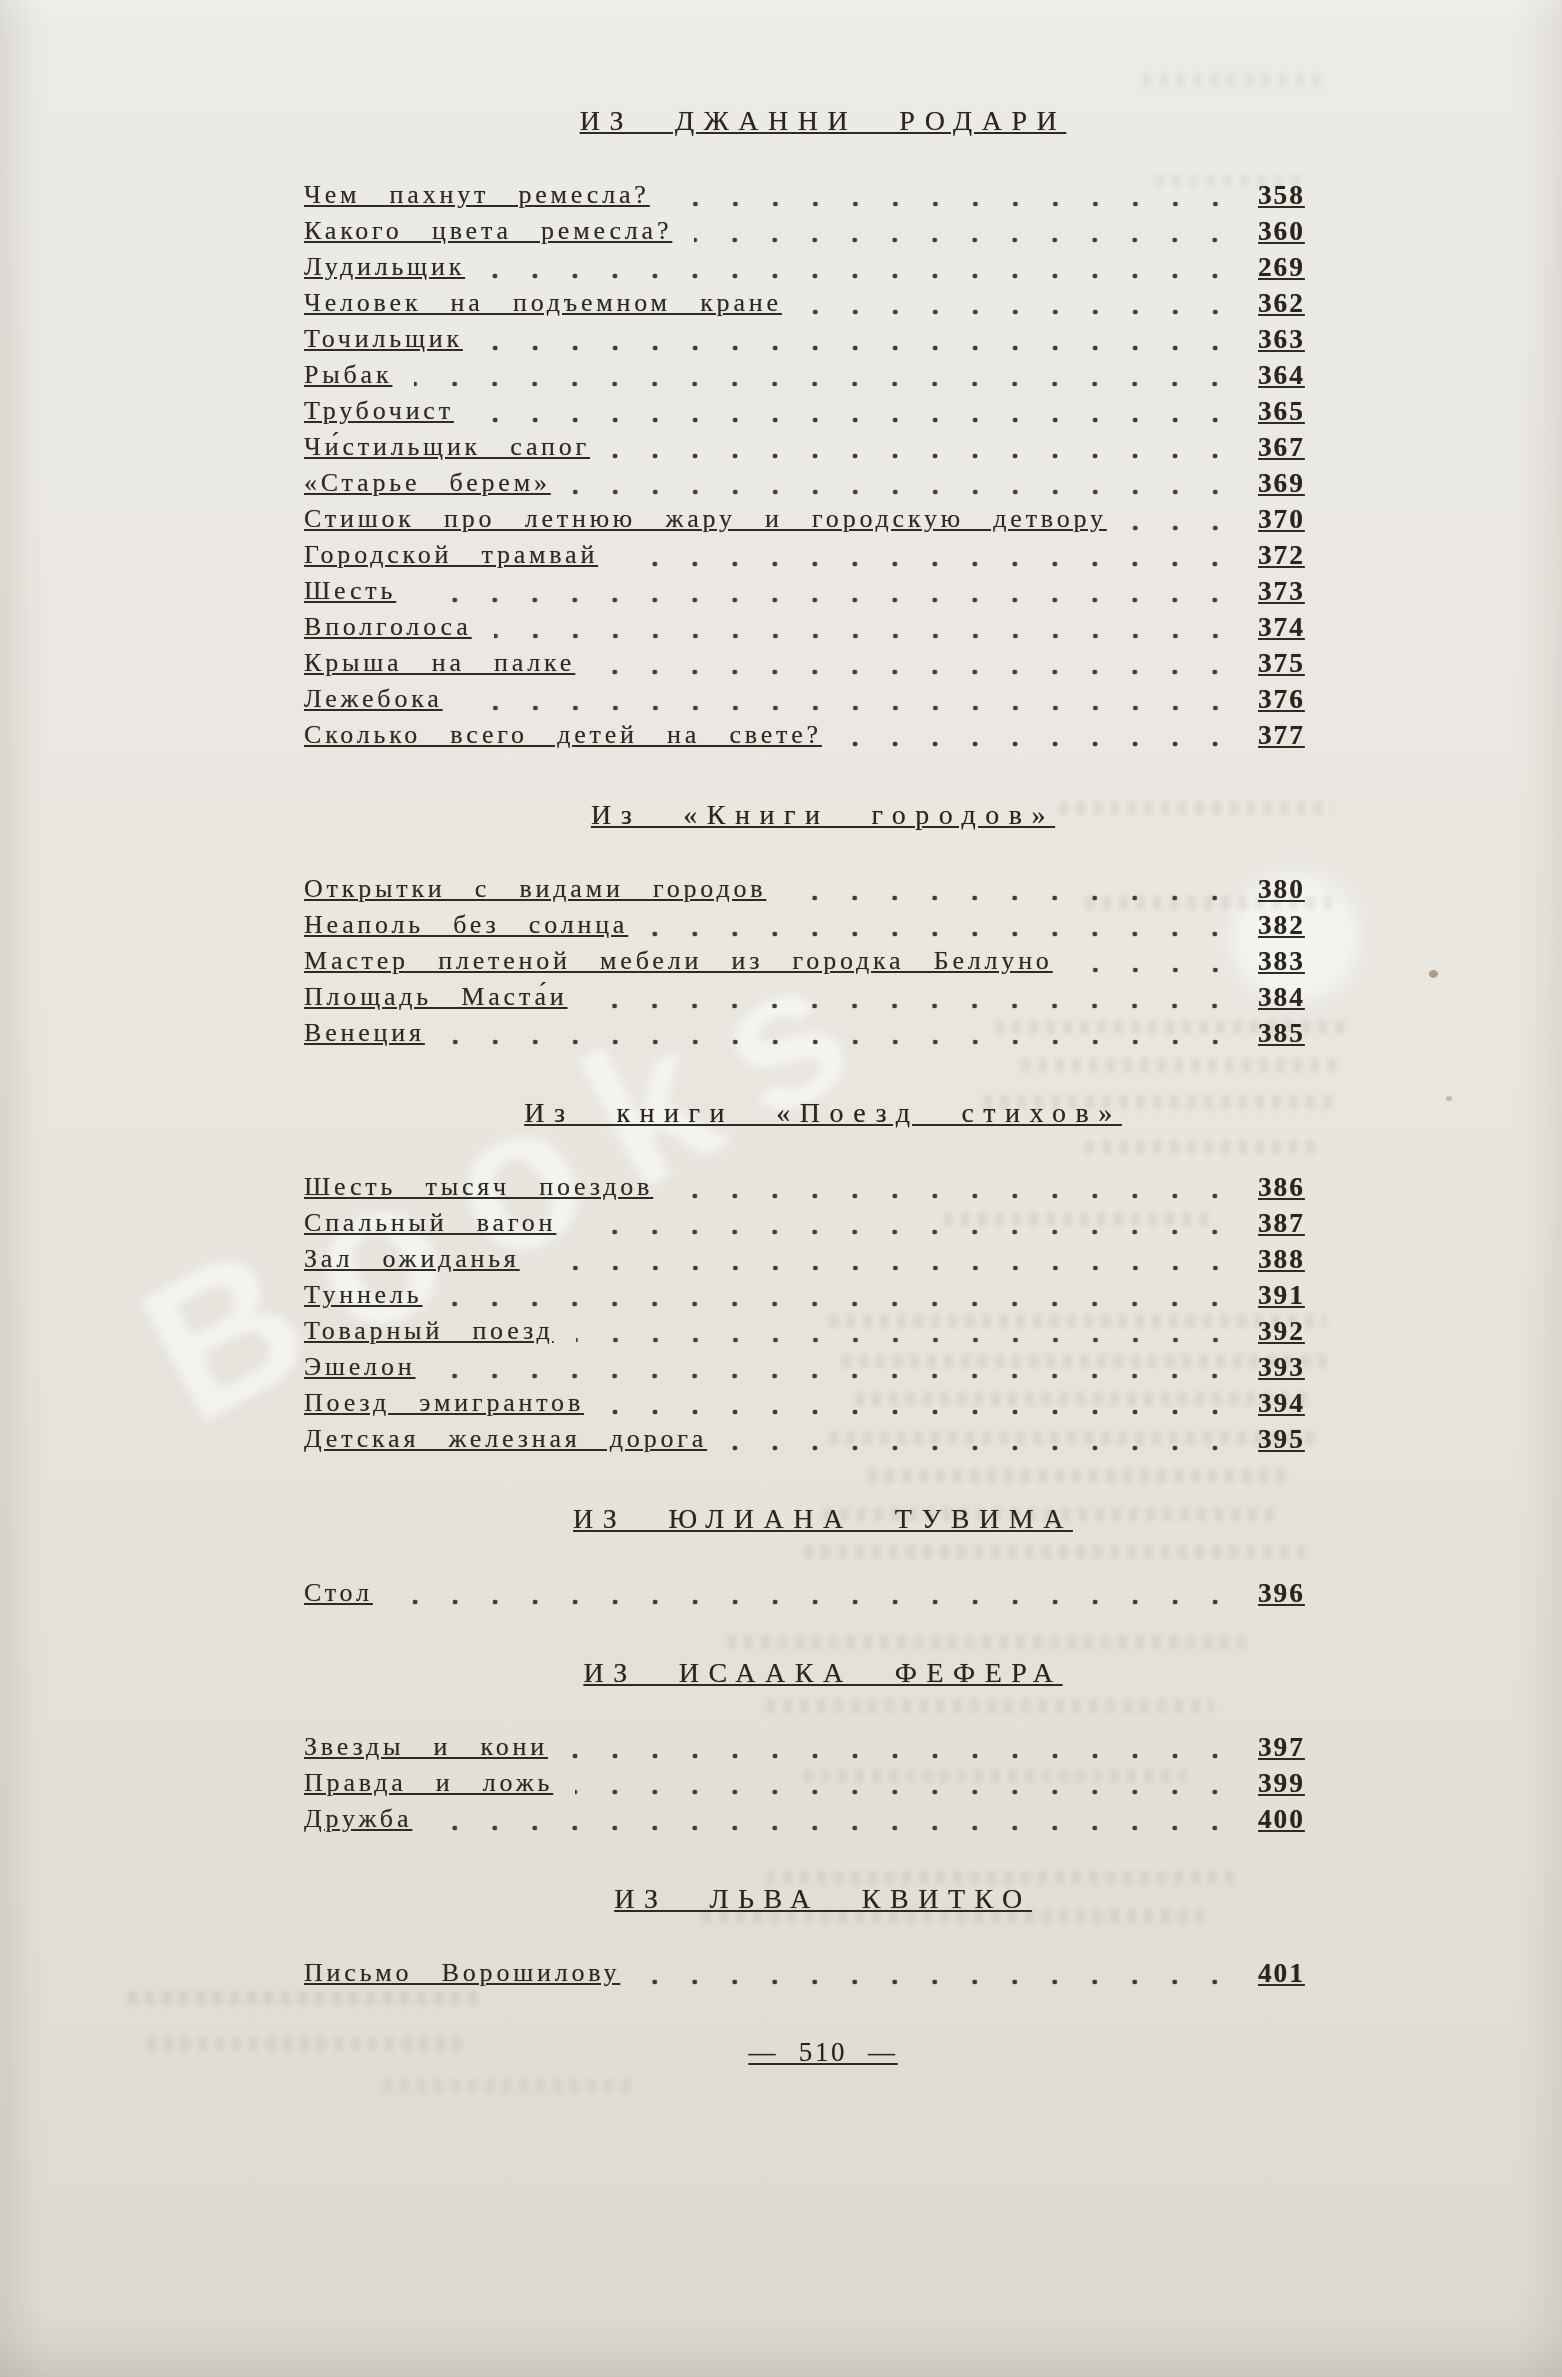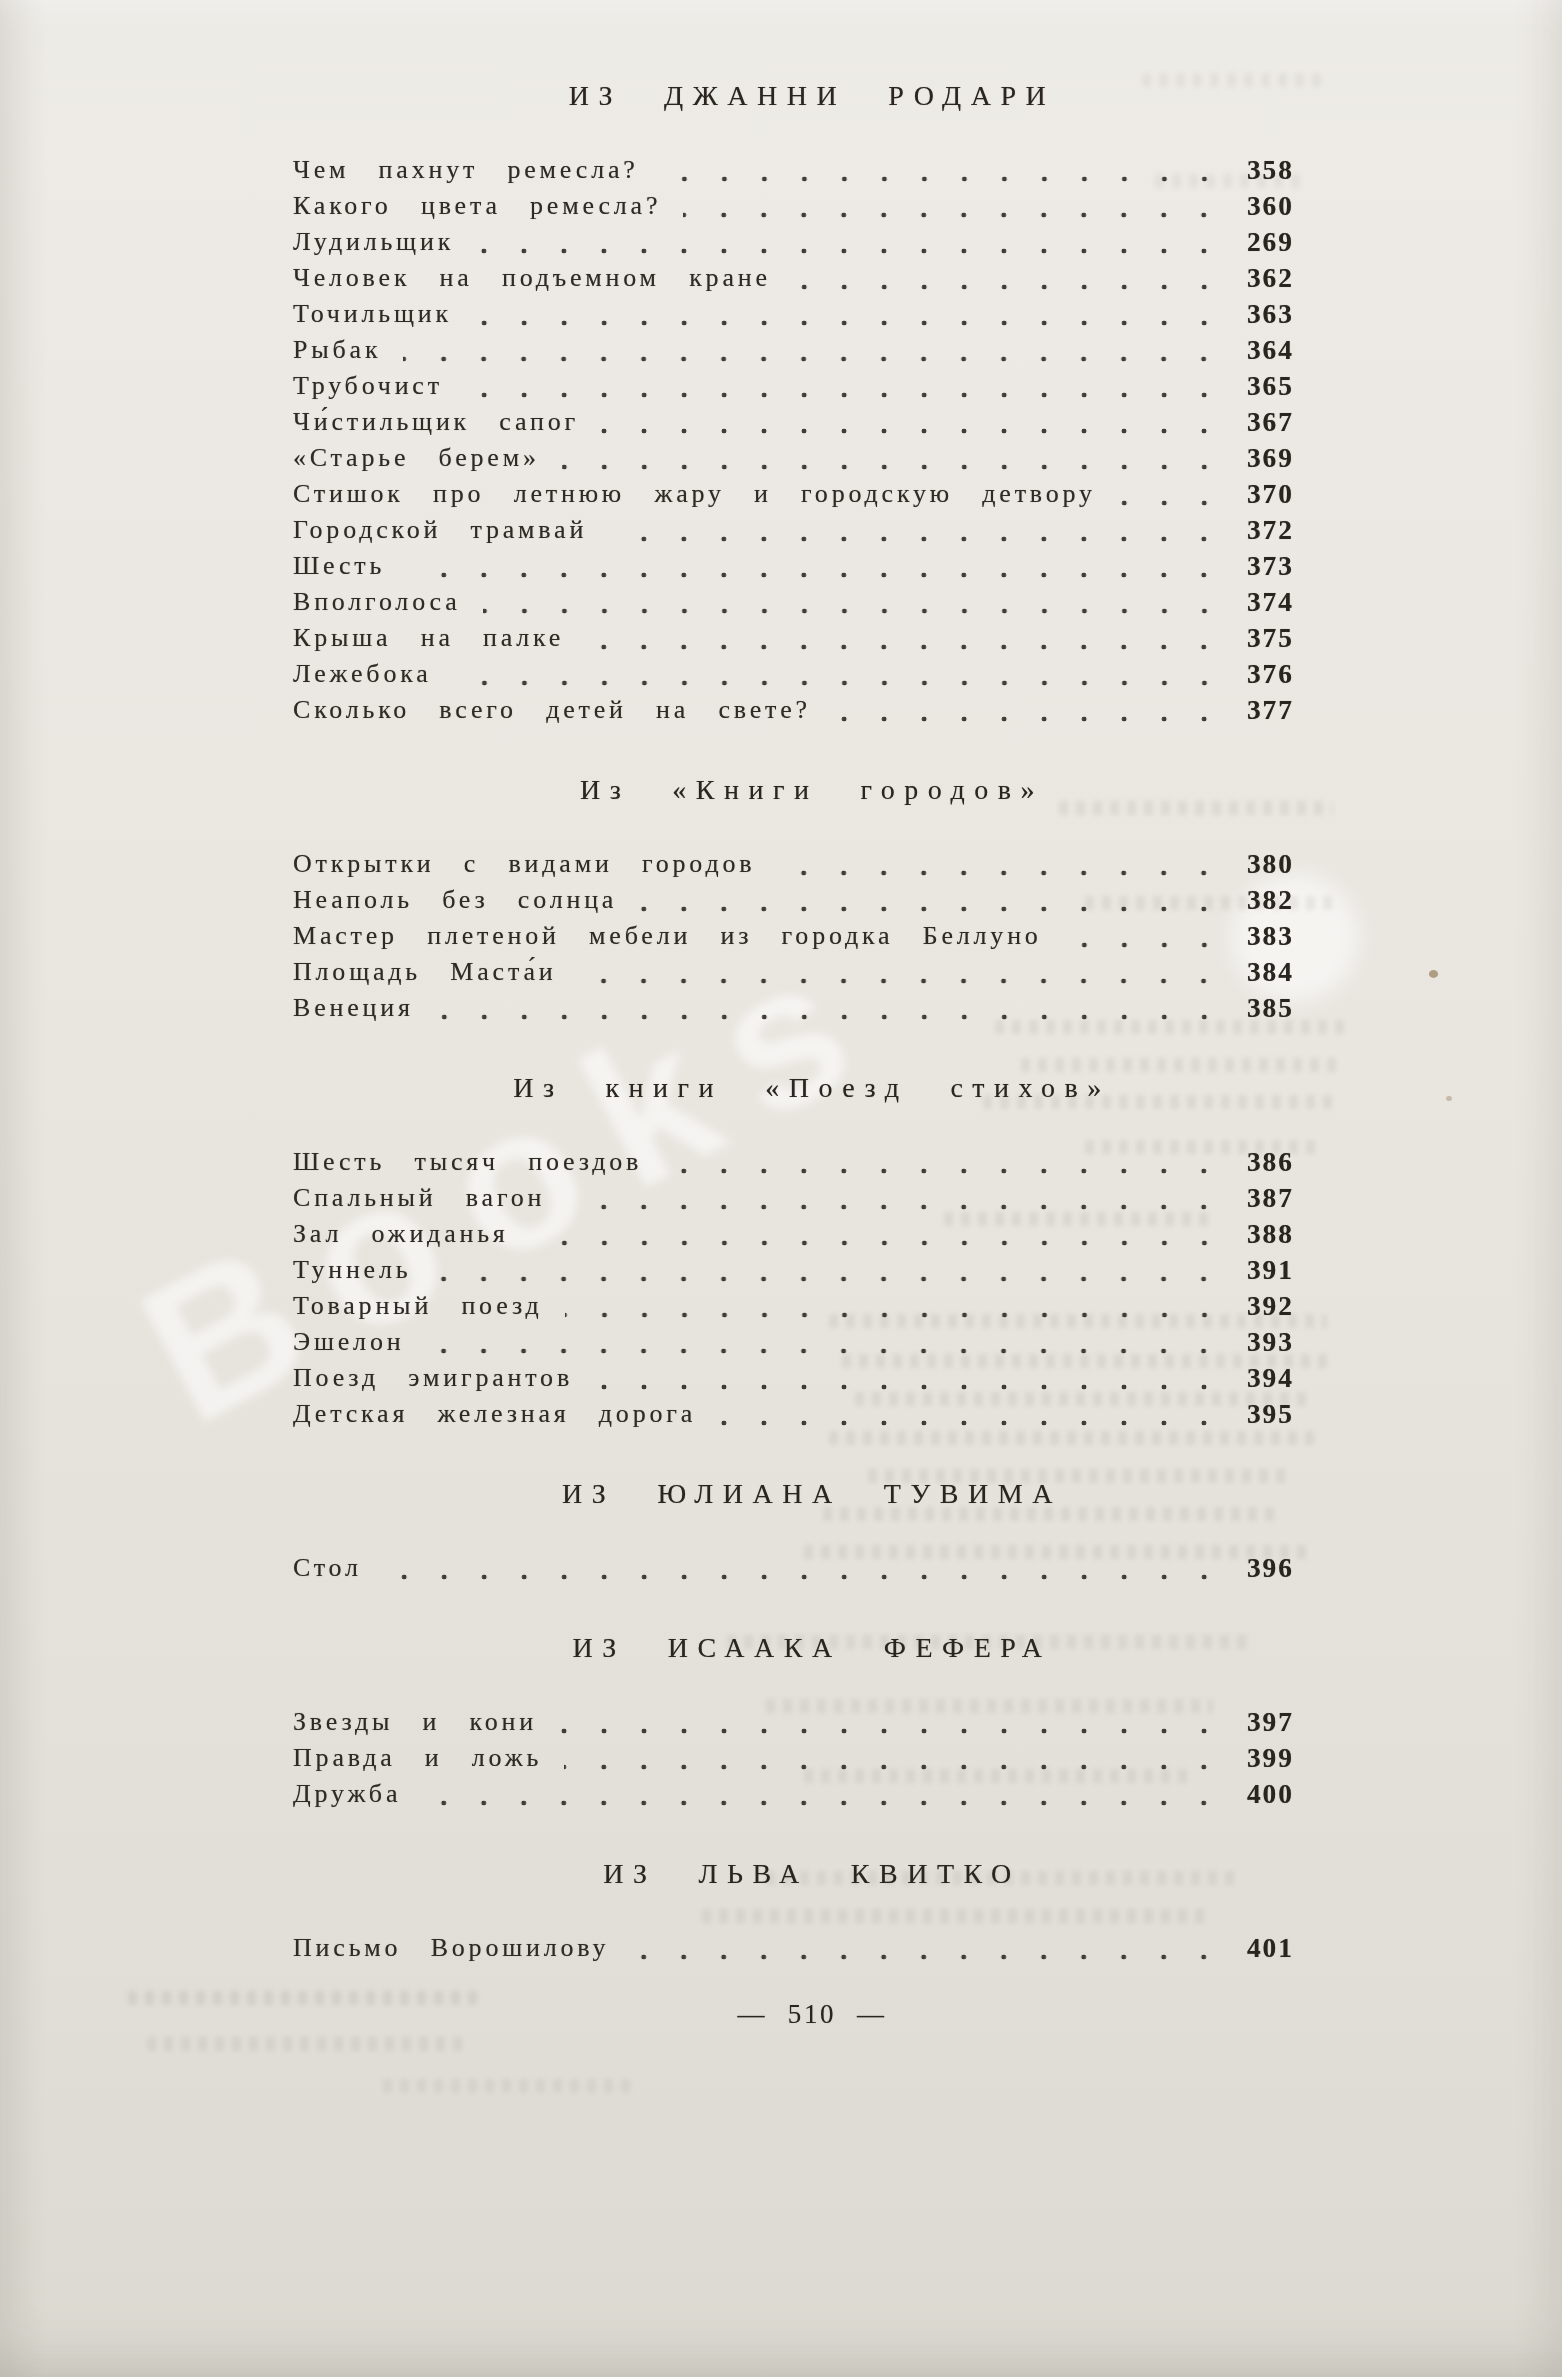--- a/index.html
+++ b/index.html
@@ -10,21 +10,21 @@
     font-family:"Liberation Serif","DejaVu Serif",serif;
     color:#2e2a24;
     background:
       linear-gradient(90deg, rgba(110,104,92,0.10) 0%, rgba(110,104,92,0) 3%),
       linear-gradient(270deg, rgba(110,104,92,0.08) 0%, rgba(110,104,92,0) 3%),
       linear-gradient(180deg,#edebe6 0%, #e9e6e0 45%, #e2dfd8 80%, #dcd9d1 100%);
     box-shadow: inset 0 -38px 57px -32px rgba(95,90,78,0.25), inset 0 25.5px 45px -32px rgba(255,255,255,0.5);
   }
   .page *{text-shadow:0 0 0.8px rgba(42,38,30,0.45);}
   
-  .toc{position:absolute;left:281px;top:0;width:1062px;padding-top:80px;}
+  .toc{position:absolute;left:292px;top:0;width:1062px;padding-top:105px;text-decoration:underline;}
   .sec + .sec{margin-top:46px;}
   .head{
     margin:0 0 41px 0;
     font-size:28px;font-weight:400;line-height:31px;
     text-align:center;
     letter-spacing:0.34em;word-spacing:25.5px;
     color:#2a261f;white-space:nowrap;
   }
   .row{display:flex;height:36px;}
   .t{
@@ -36,21 +36,21 @@
     background-image:radial-gradient(circle, rgba(46,42,36,0.9) 2.2px, rgba(46,42,36,0) 2.7px);
     background-size:40px 10.2px;background-repeat:repeat-x;background-position:right center;
     min-width:0;
   }
   .p{
     width:96px;flex:0 0 96px;text-align:left;
     font-size:27.4px;line-height:36px;font-weight:bold;letter-spacing:1.9px;
     color:#28241e;
   }
   .footer{
-    margin-top:30px;text-align:center;
+    margin-top:43px;text-align:center;
     font-size:27px;line-height:36px;letter-spacing:2.6px;word-spacing:11.5px;
     color:#2a261f;
   }
   
   .watermark{
     position:absolute;left:108px;top:1267px;
     font-family:"Liberation Sans","DejaVu Sans",sans-serif;
     font-size:198px;font-weight:bold;letter-spacing:38px;
     color:rgba(255,255,255,0.55);
     transform:rotate(-28deg);transform-origin:left top;

